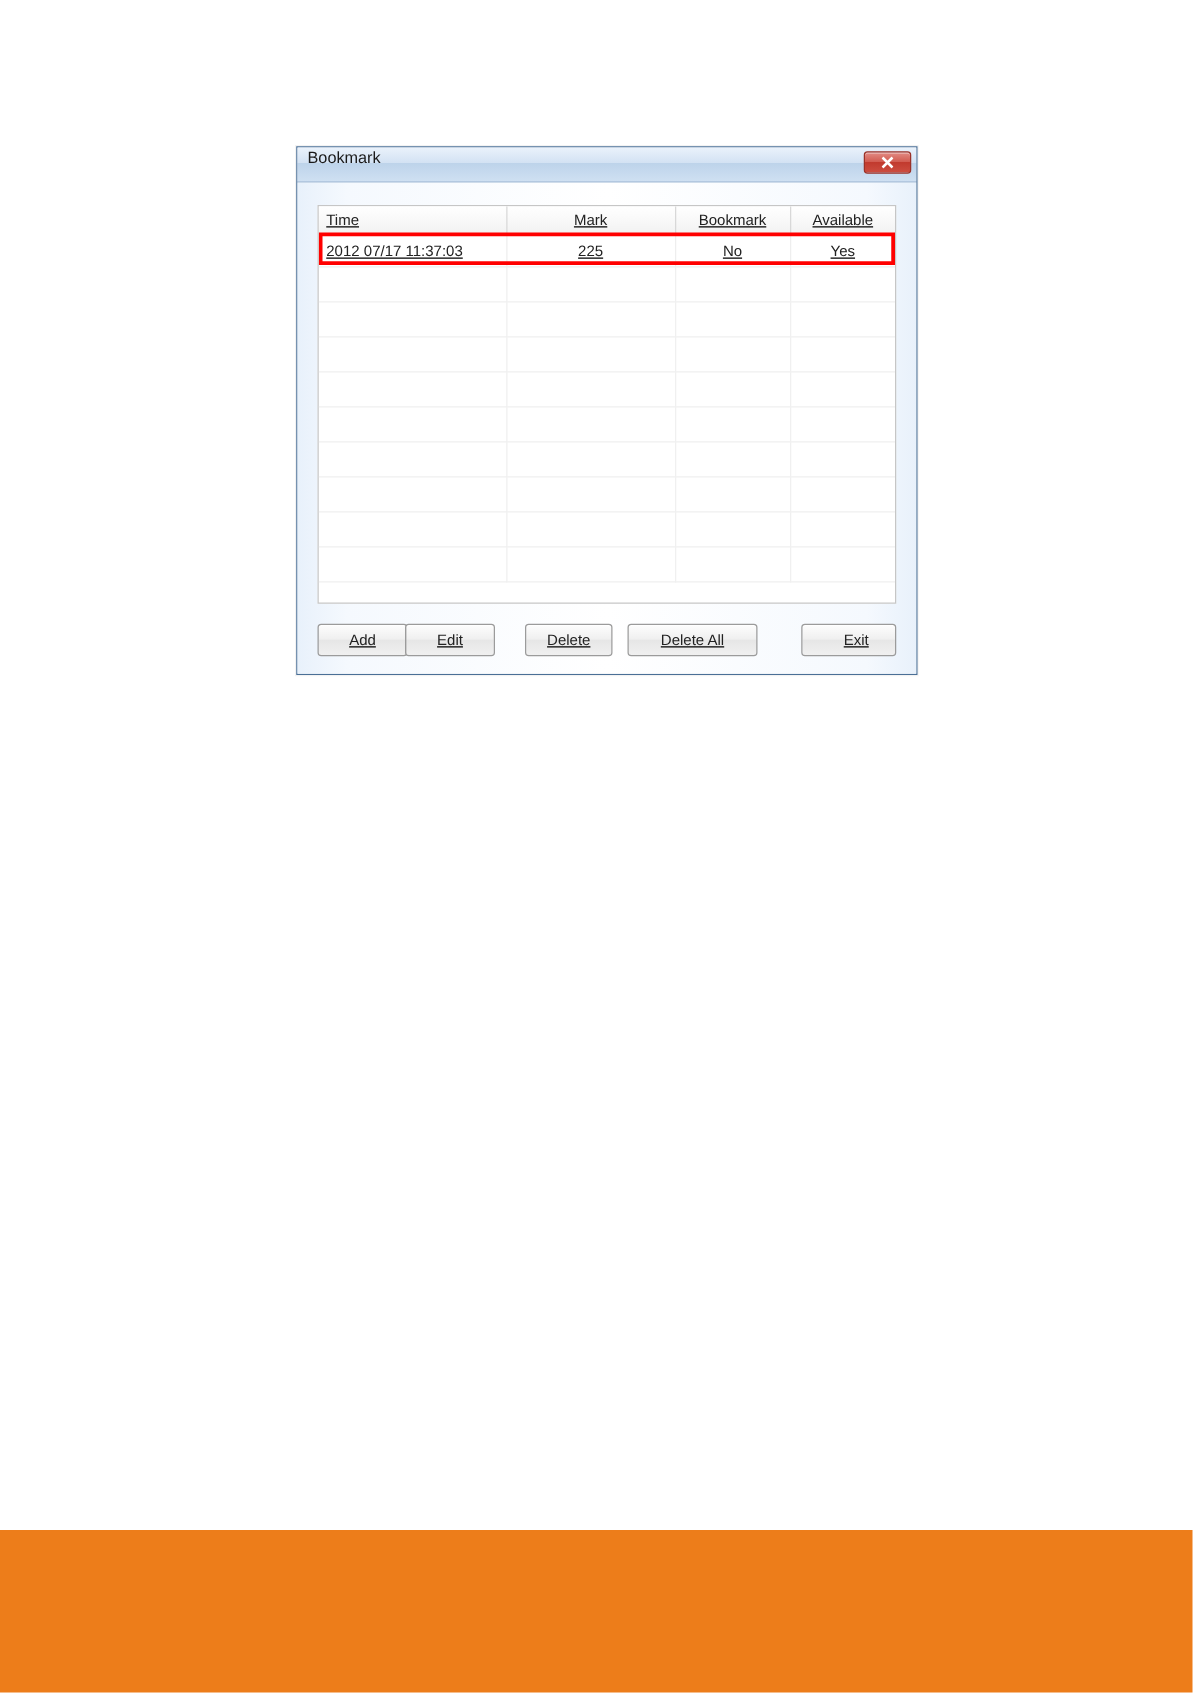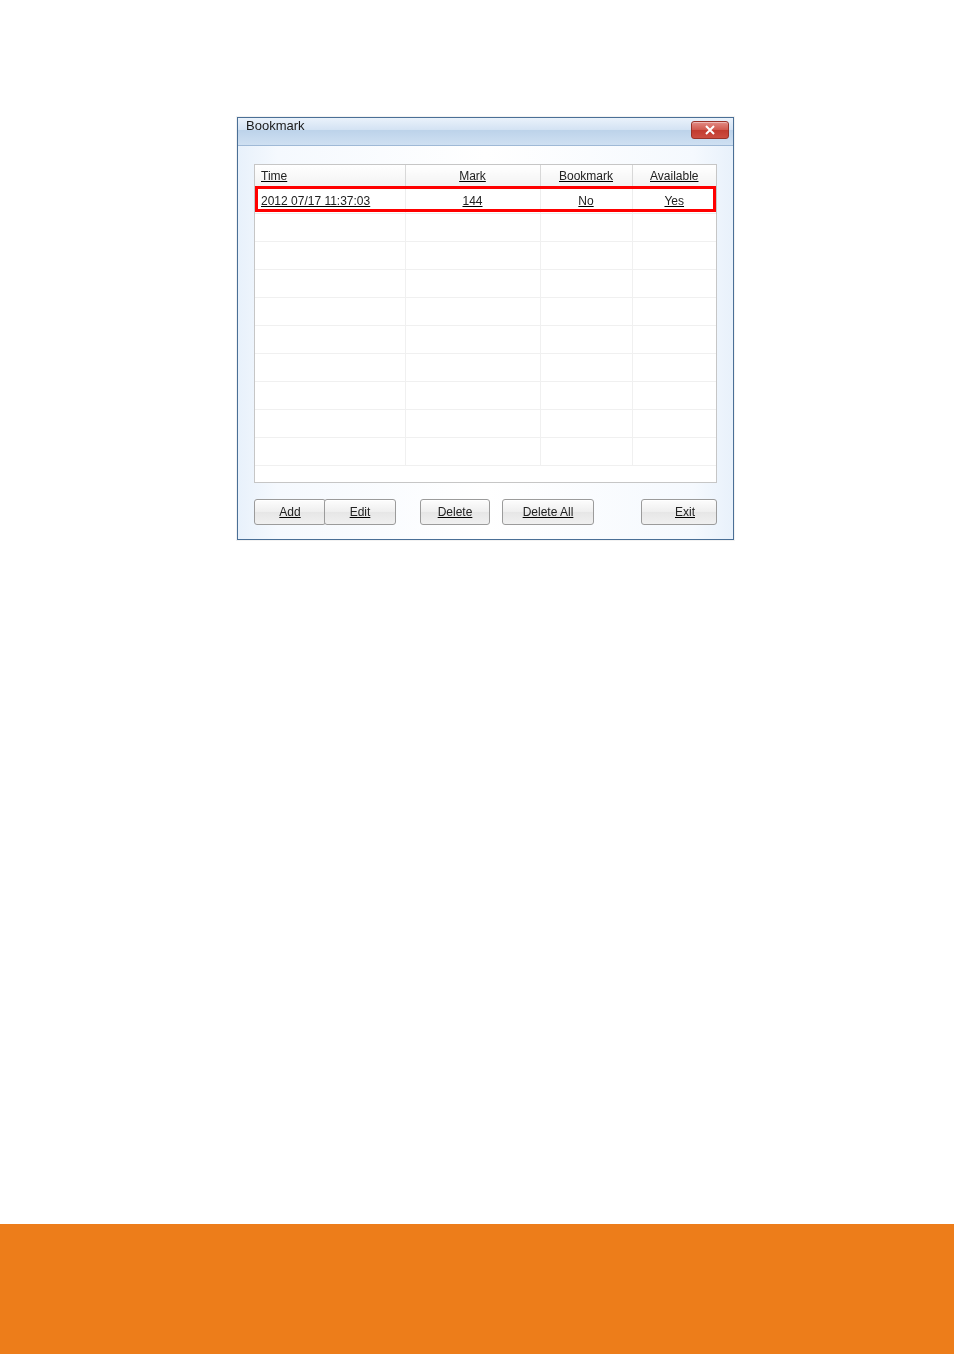--- a/index.html
+++ b/index.html
@@ -142,21 +142,21 @@
       color: #222;
       display: flex;
       align-items: center;
       justify-content: center;
       cursor: default;
       box-shadow: inset 0 1px 0 rgba(255,255,255,0.8);
     }
     .btn-add { width: 72px; }
     .btn-edit { width: 72px; margin-left: -6px; text-align: center; }
     .btn-delete { width: 70px; margin-left: 20px; }
-    .btn-deleteall { width: 92px; margin-left: 8px; }
+    .btn-deleteall { width: 104px; margin-left: 8px; }
     .btn-exit { width: 76px; margin-left: auto; padding-left: 12px; }
     .orange-band {
       position: absolute;
       left: 0;
       bottom: 0;
       width: 954px;
       height: 130px;
       background: #ed7d1a;
     }
   </style>
@@ -185,21 +185,21 @@
               <tr>
                 <th class="col-time">Time</th>
                 <th class="col-mark">Mark</th>
                 <th class="col-protect">Bookmark</th>
                 <th class="col-available">Available</th>
               </tr>
             </thead>
             <tbody>
               <tr class="data-row">
                 <td class="cell-time">2012 07/17 11:37:03</td>
-                <td class="cell-mark">144</td>
+                <td class="cell-mark">225</td>
                 <td class="cell-protect">No</td>
                 <td class="cell-available">Yes</td>
               </tr>
               <tr class="empty-row">
                   <td></td>
                   <td></td>
                   <td></td>
                   <td></td>
                 </tr>
               <tr class="empty-row">

